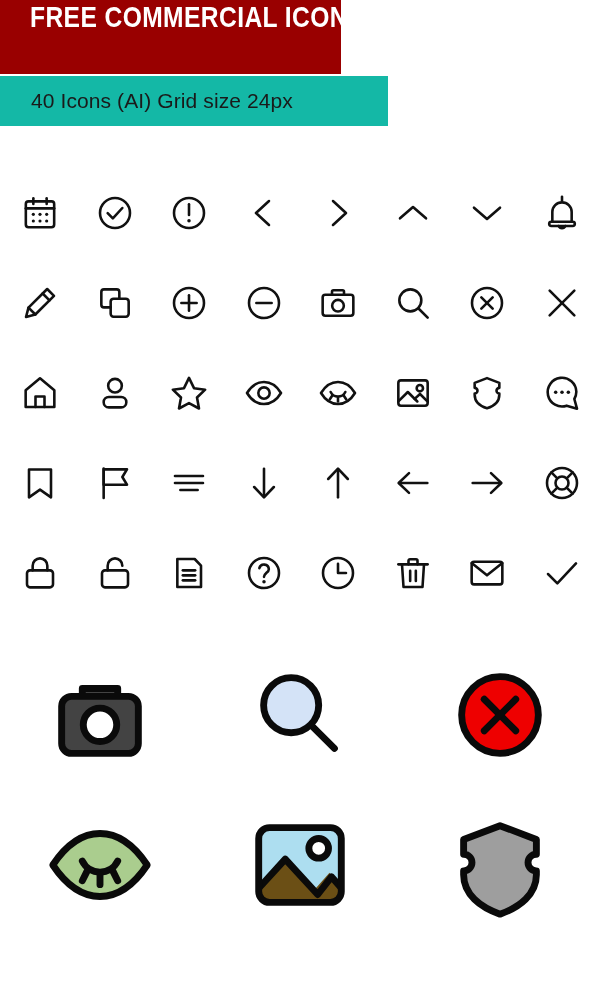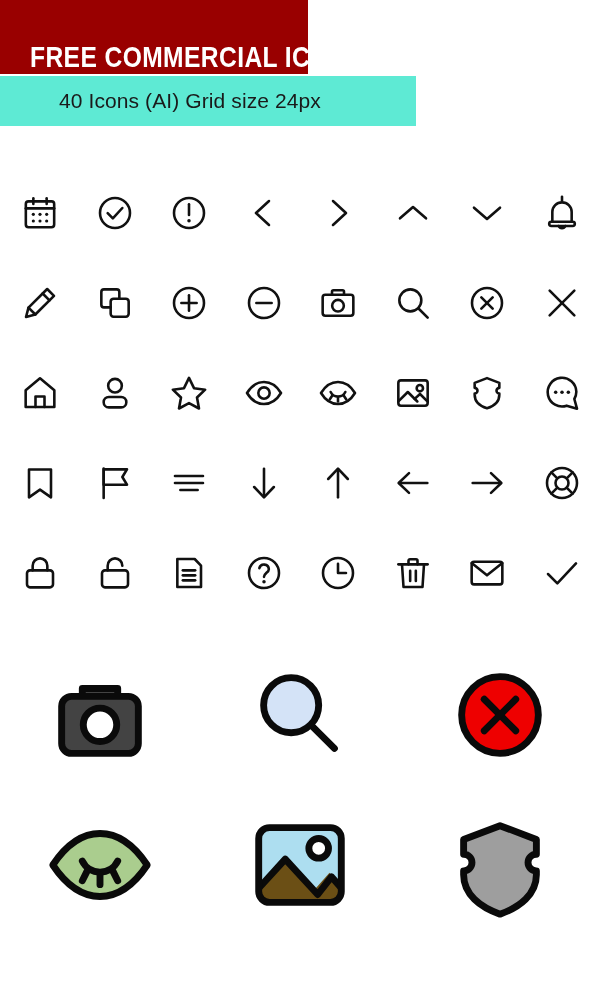--- a/index.html
+++ b/index.html
@@ -2,31 +2,31 @@
 <html><head>
 <meta charset="utf-8">
 <style>
   html,body{margin:0;padding:0;}
   body{
     width:600px;height:998px;background:#ffffff;position:relative;
     font-family:"Liberation Sans", sans-serif;overflow:hidden;
   }
   
   .banner-red{
-    position:absolute;left:0;top:0;width:308px;height:74px;
-    background:#990000;display:flex;align-items:flex-end;
+    position:absolute;left:0;top:0;width:341px;height:74px;
+    background:#990000;display:flex;align-items:flex-start;
   }
   .banner-red .txt{
     color:#ffffff;font-family:"Liberation Sans Narrow","Liberation Sans",sans-serif;
     font-weight:bold;font-size:30px;letter-spacing:0.5px;margin-left:30px;
     transform:scaleX(0.82);transform-origin:left center;white-space:nowrap;
   }
   .banner-yellow{
     position:absolute;left:0;top:76px;width:388px;height:50px;
-    background:#5eead4;display:flex;align-items:center;padding-left:28px;
+    background:#14b8a6;display:flex;align-items:center;
   }
   .banner-yellow .txt{
     color:#1a1a1a;font-size:21px;margin-left:31px;white-space:nowrap;letter-spacing:0.1px;
   }
   
   .icon-grid{
     position:absolute;left:0;top:168px;width:600px;
   }
   .icon-row{
     display:flex;height:90px;align-items:center;

